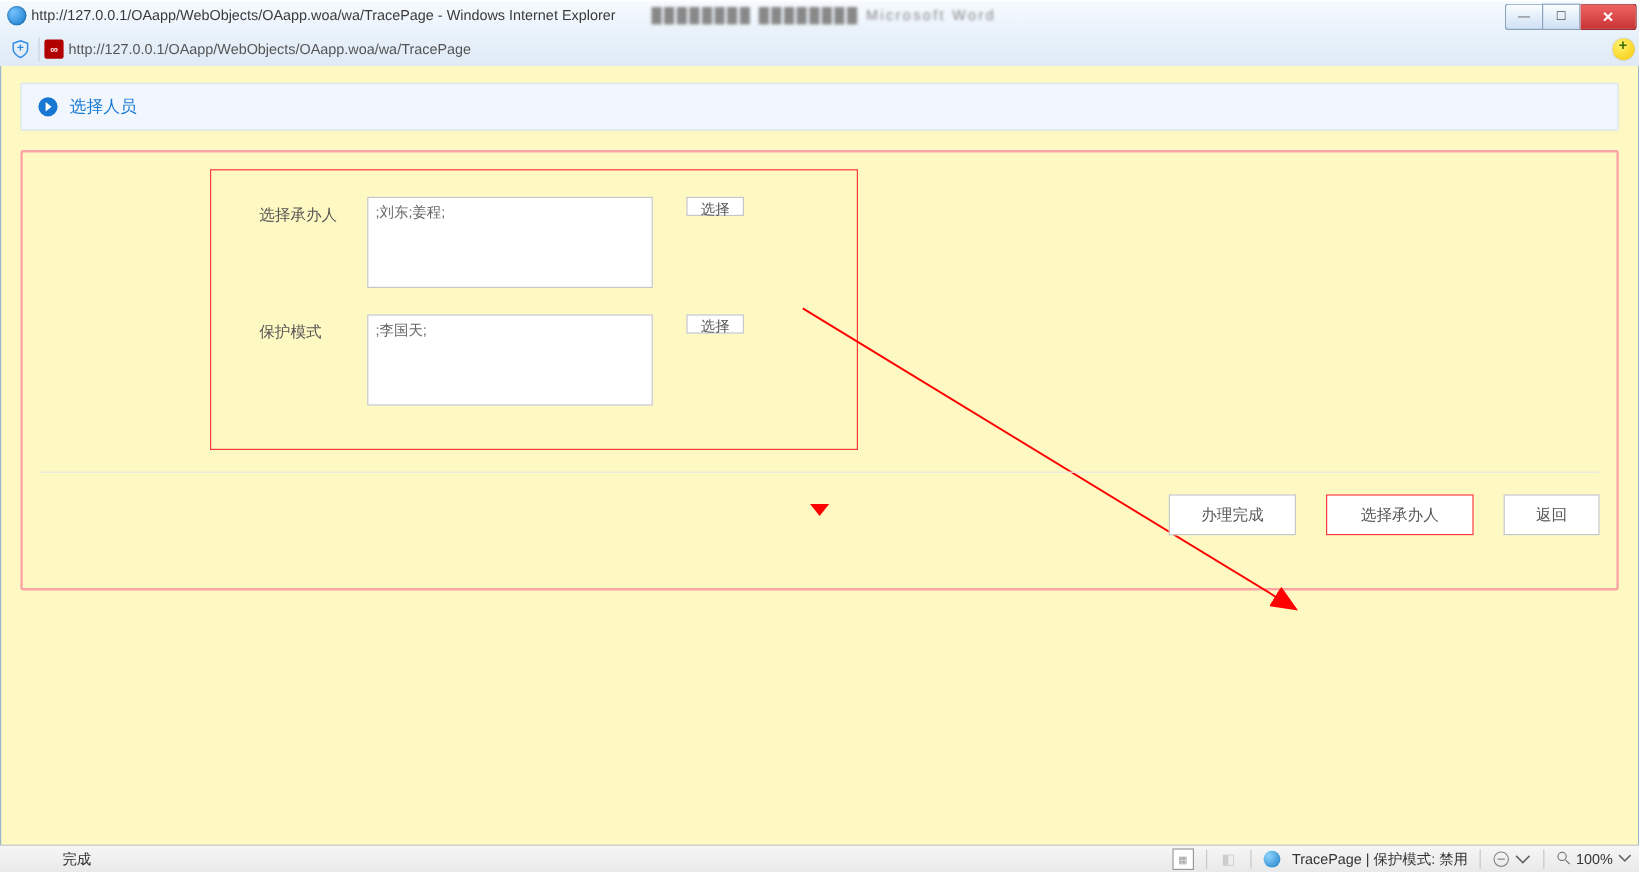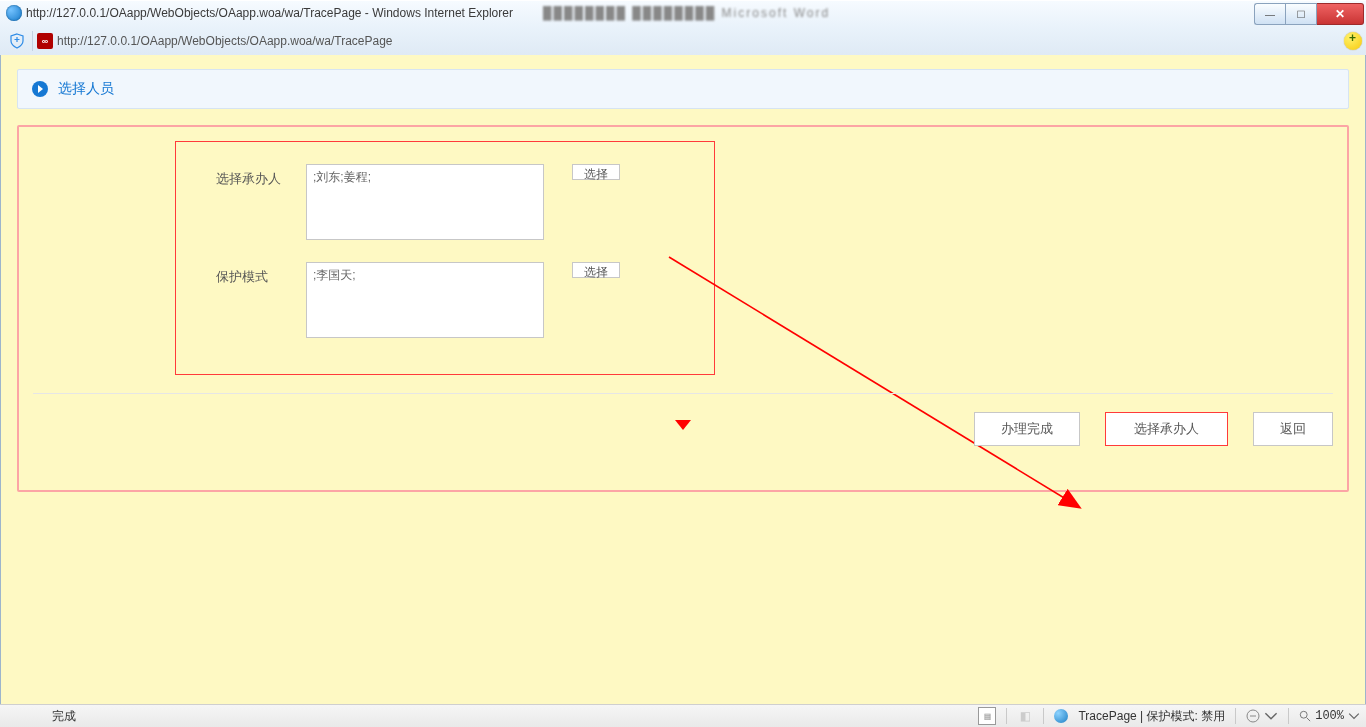--- a/index.html
+++ b/index.html
@@ -265,21 +265,21 @@
     align-items:center;
     font-size:12px;
     color:#333;
   }
   .status-left{ padding:0 8px;margin-left:44px;}
   .status-right{ margin-left:auto; display:flex; align-items:center; gap:10px; padding-right:6px;}
   .sep{width:1px;height:16px;background:#c9c9c9;}
   .zone-icon{width:14px;height:14px;border-radius:50%;background:radial-gradient(circle at 30% 30%,#8dd3ff,#1d7fc4);} 
   .mode-toggle{display:flex;align-items:center;gap:4px;color:#333;}
   .mode-toggle svg{width:14px;height:14px;}
-  .zoom-group{display:flex;align-items:center;gap:4px;font-family:Liberation Mono, monospace;}
+  .zoom-group{display:flex;align-items:flex-start;gap:4px;}
   .zoom-group svg{width:12px;height:12px;}
   .tiny-icon{width:16px;height:16px;display:flex;align-items:center;justify-content:center;}
   .tiny-icon.sheet{border:1px solid #999;background:#fff;font-size:8px;color:#999;}
 </style>
 </head>
 <body>
 
 <div class="browser-chrome">
   <div class="title-bar">
     <span class="ie-logo"></span>

